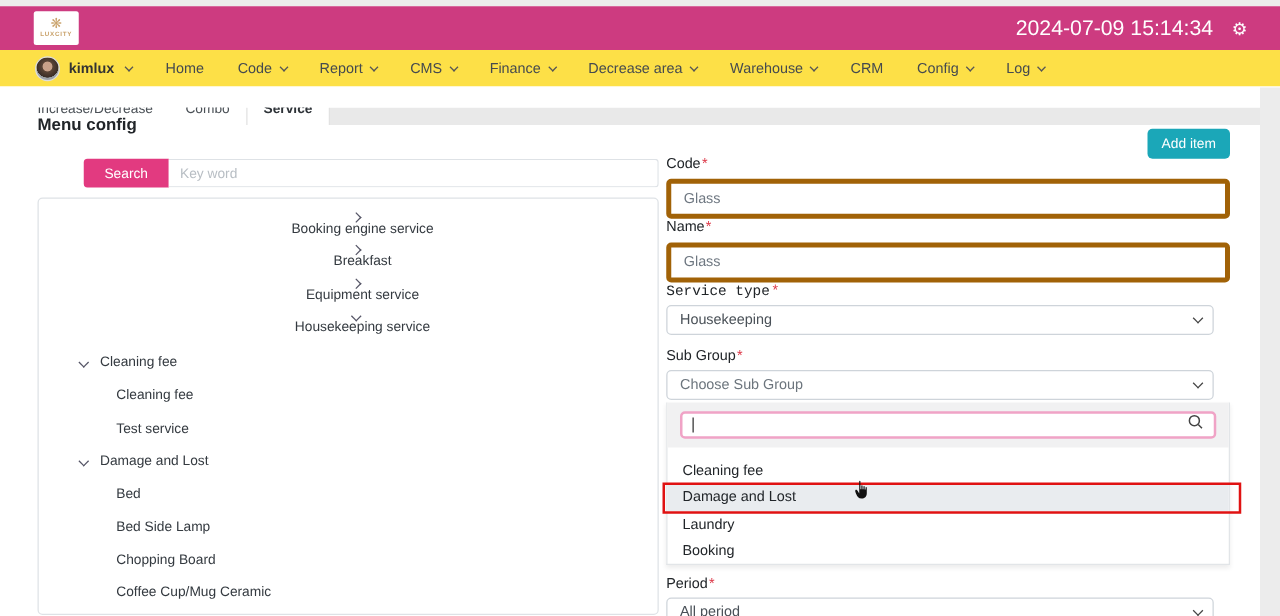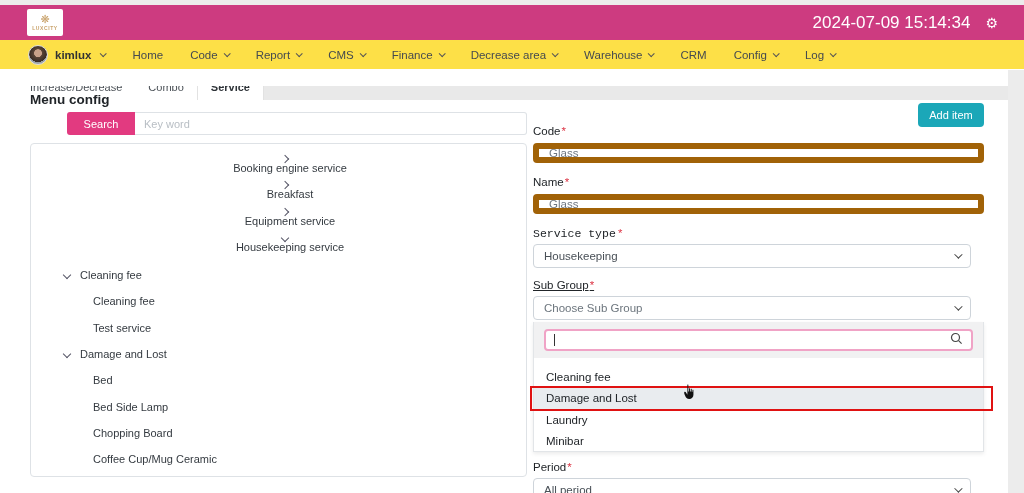--- a/index.html
+++ b/index.html
@@ -39,21 +39,21 @@
   .tab-label { display:block; margin-top:-6px; line-height:14px; white-space:nowrap; }
   .tab.active { font-weight:bold; color:#2e3338; border-left:1px solid #e2e2e2; border-right:1px solid #e2e2e2; }
   .tab-fill { flex:1; background:#e9e9e9; }
 
   
   .scroll-track { position:absolute; top:70px; right:0; width:16px; height:423px; background:#ececec; }
 
   
   .left-col { position:absolute; left:30px; top:92px; width:497px; }
   .page-title { font-size:13.5px; font-weight:bold; color:#212529; }
-  .search-row { display:flex; margin-top:5px; height:23px;padding-left:37px; }
+  .search-row { display:flex; margin-top:20px; height:23px;padding-left:37px; }
   .search-btn { width:68px; background:#e23a80; color:#fff; font-size:11px; border:none;
                 border-radius:3px 0 0 3px; cursor:pointer; }
   .search-input { flex:1; border:1px solid #dee2e6; border-left:none; border-radius:0 3px 3px 0;
                   font-size:11px; padding:0 9px; color:#495057; outline:none; }
   .search-input::placeholder { color:#b8bec4; }
   .tree-panel { margin-top:8px; height:334px; border:1px solid #dee2e6; border-radius:4px; padding-top:12px;
                 background:#fff; overflow:hidden; }
   .tree-row { height:26.4px; display:flex; align-items:center; font-size:11px; color:#343a40; cursor:pointer; }
   .tree-row .tchev { width:6px; height:6px; border-right:1.4px solid #556; border-bottom:1.4px solid #556;
                      display:inline-block; margin-right:10px; }
@@ -62,21 +62,21 @@
   .lvl0 { padding-left:23px;flex-direction:column; }
   .lvl1 { padding-left:33px; }
   .lvl2 { padding-left:62px; }
 
   
   .right-col { position:absolute; left:533px; top:98px; width:451px; height:395px; }
   .add-btn { position:absolute; top:5px; right:0; width:66px; height:24px; background:#1ba7b8; color:#fff;
              font-size:11px; border:none; border-radius:4px; cursor:pointer; }
   .f-label { position:absolute; font-size:11.5px; color:#212529; }
   .req { color:#dc3545; margin-left:1px; }
-  .f-input { position:absolute; left:0; width:451px; height:20px; border:6px solid #a16207; border-radius:4px;
+  .f-input { position:absolute; left:0; width:451px; height:32px; border:4px solid #a16207; border-radius:4px;
              font-size:11.5px; padding:0 10px; color:#6e7781; outline:none; background:#fff; }
   .f-select { position:absolute; left:0; width:438px; height:24px; border:1px solid #ced4da; border-radius:4px;
               background:#fff; display:flex; align-items:center; padding:0 10px; font-size:11.5px; color:#495057;
               cursor:pointer; }
   .f-select .sel-chev { margin-left:auto; width:6px; height:6px; border-right:1.6px solid #444;
                         border-bottom:1.6px solid #444; transform:rotate(45deg) translateY(-2px); }
   .placeholder-text { color:#6c757d; }
 
   
   .dd-panel { position:absolute; top:224px; left:0; width:451px; height:130px; background:#fff;
@@ -232,21 +232,21 @@
 
     <div class="f-label" style="top:78px;"><span>Name</span><span class="req">*</span></div>
     <input class="f-input" style="top: 96px;" value="Glass">
 
     <div class="f-label" style="top:129px;font-family:Liberation Mono, monospace;"><span>Service type</span><span class="req">*</span></div>
     <div class="f-select" style="top:146px;">
       <span>Housekeeping</span>
       <span class="sel-chev"></span>
     </div>
 
-    <div class="f-label" style="top:181px;text-decoration:underline;"><span>Sub Group</span><span class="req">*</span></div>
+    <div class="f-label" style="top:181px;"><span>Sub Group</span><span class="req">*</span></div>
     <div class="f-select" style="top:198px;">
       <span class="placeholder-text">Choose Sub Group</span>
       <span class="sel-chev"></span>
     </div>
 
     <div class="dd-panel">
       <div class="dd-search-strip">
         <div class="dd-search">
           <span class="caret"></span>
           <span class="mag">
@@ -261,21 +261,21 @@
         <div class="dd-option">
             <span>Cleaning fee</span>
           </div>
         <div class="dd-option highlight">
             <span>Damage and Lost</span>
           </div>
         <div class="dd-option">
             <span>Laundry</span>
           </div>
         <div class="dd-option">
-            <span>Minibar</span>
+            <span>Booking</span>
           </div>
       </div>
     </div>
 
     <div class="red-box"></div>
     <span class="cursor-icon">
       <svg width="13" height="17" viewBox="0 0 12 16">
         <path d="M4 1 C4 0.4 4.9 0.4 4.9 1 L4.9 7 L5.6 7 L5.6 4.4 C5.6 3.8 6.5 3.8 6.5 4.4 L6.5 7 L7.2 7 L7.2 5 C7.2 4.4 8.1 4.4 8.1 5 L8.1 7.2 L8.8 7.2 L8.8 5.8 C8.8 5.2 9.7 5.2 9.7 5.8 L9.7 10 C9.7 12.5 8 14 5.8 14 C3.5 14 2.6 12.8 1.8 10.8 C1.3 9.6 0.6 7.9 1.2 7.5 C1.8 7.1 2.6 7.6 3 8.5 L4 10.2 Z" fill="#111"></path>
       </svg>
     </span>

